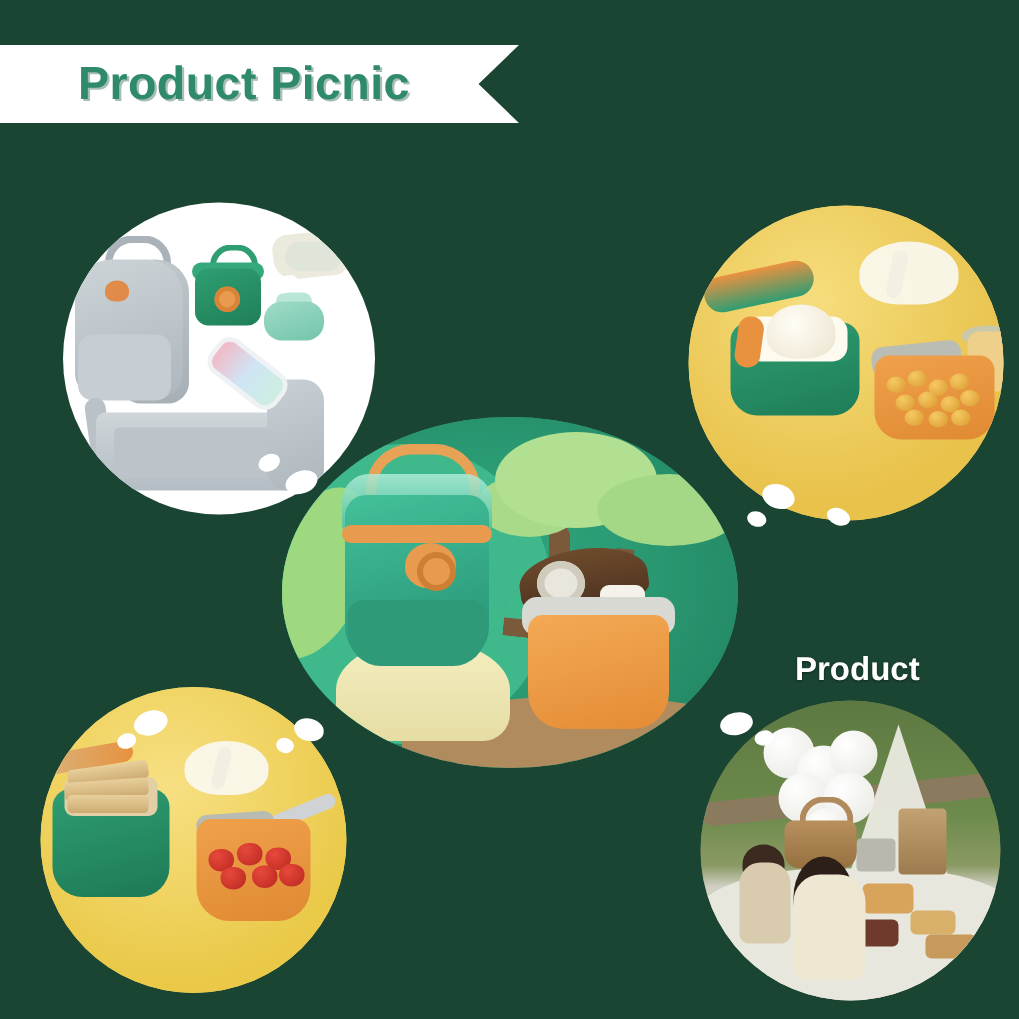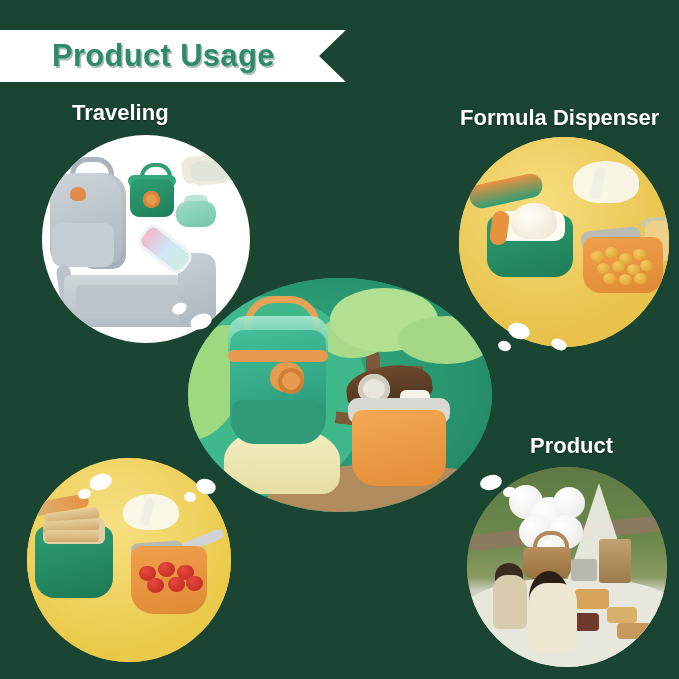--- a/index.html
+++ b/index.html
@@ -150,25 +150,23 @@
 
   
   .blob{position:absolute;background:#ffffff;border-radius:50%;}
 </style>
 </head>
 <body>
 
 <div class="poster">
 
   <div class="banner">
-    <div class="banner-title">Product Usage</div>
-  </div>
-
-  <div class="label" id="lbl-traveling">Traveling</div>
-  <div class="label" id="lbl-formula">Formula Dispenser</div>
+    <div class="banner-title">Product Picnic</div>
+  </div>
+
   <div class="label" id="lbl-picnic">Product</div>
 
   <div class="circle" id="c-traveling">
     <div class="sh bp-handle"></div>
     <div class="sh bp-flap"></div>
     <div class="sh bp-body"></div>
     <div class="sh bp-tag"></div>
     <div class="sh bp-pocket"></div>
     <div class="sh bassinet-strap"></div>
     <div class="sh bassinet"></div>

